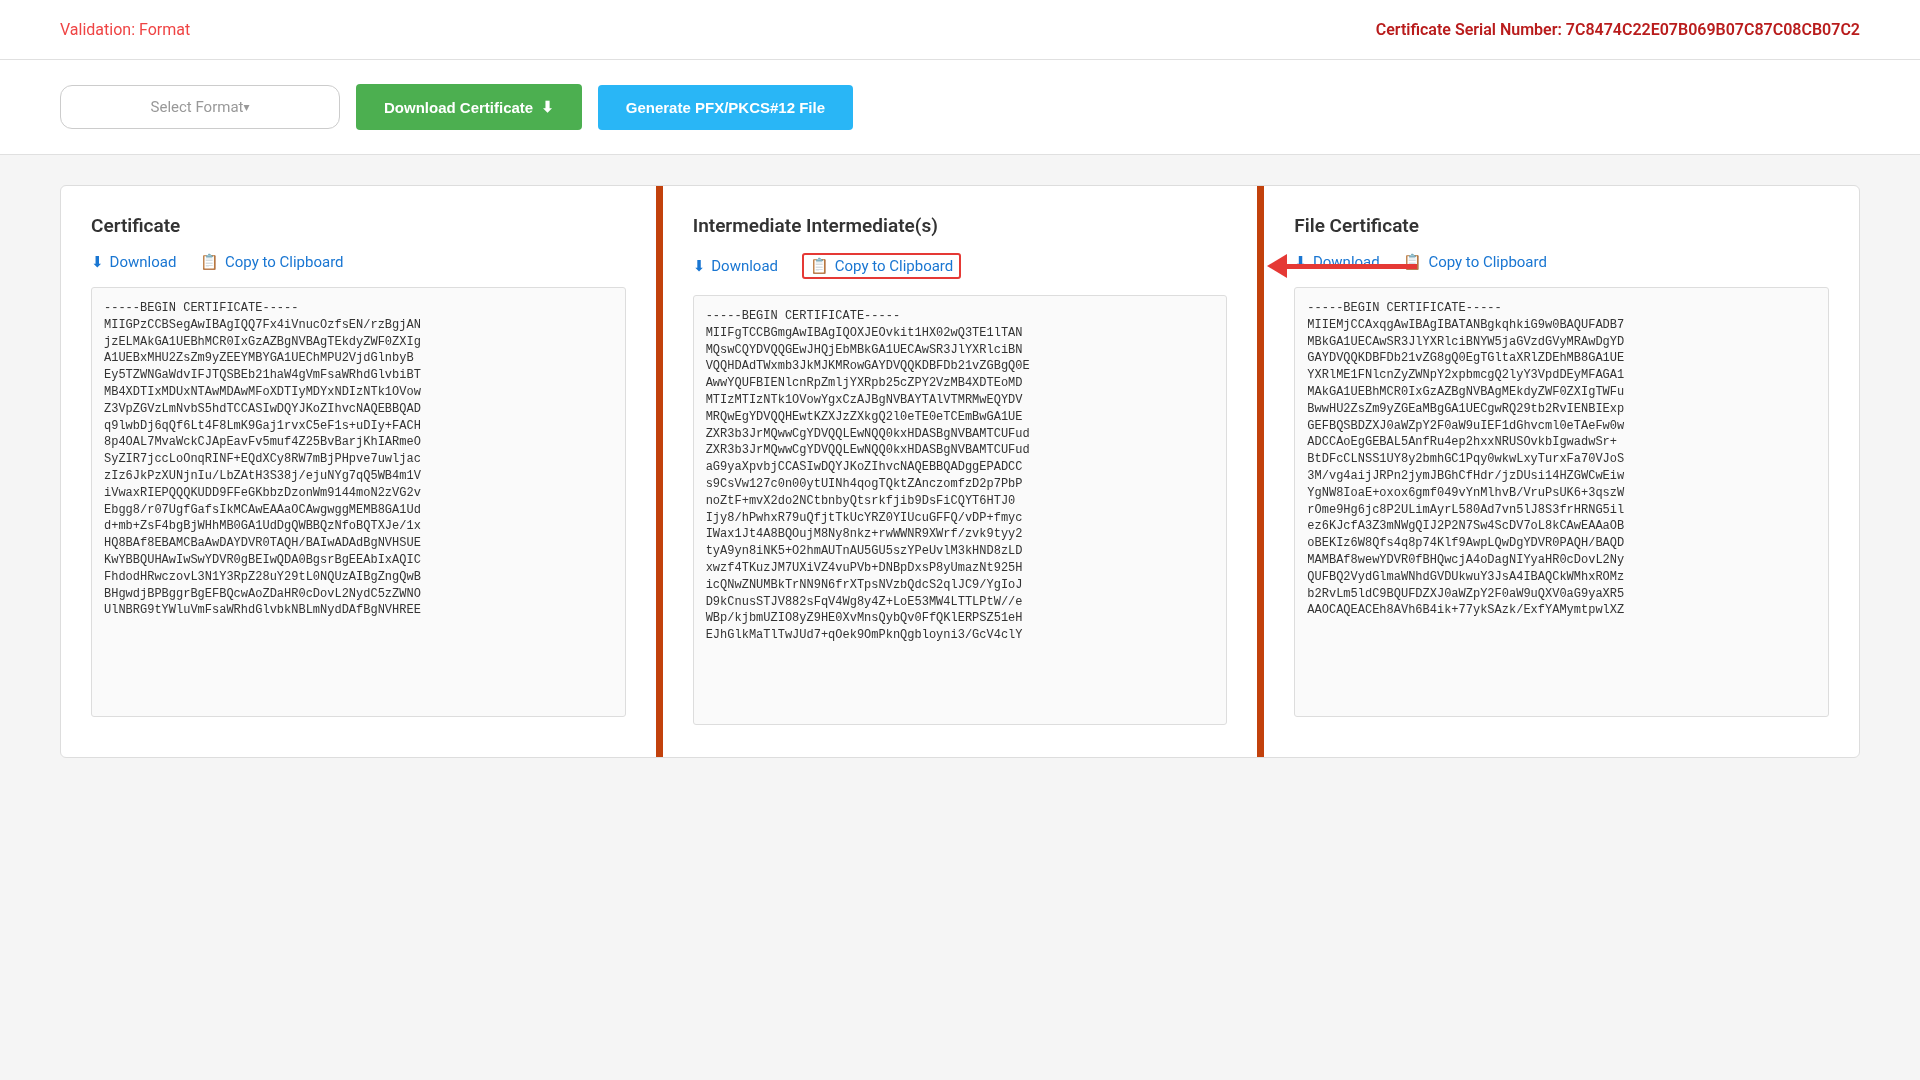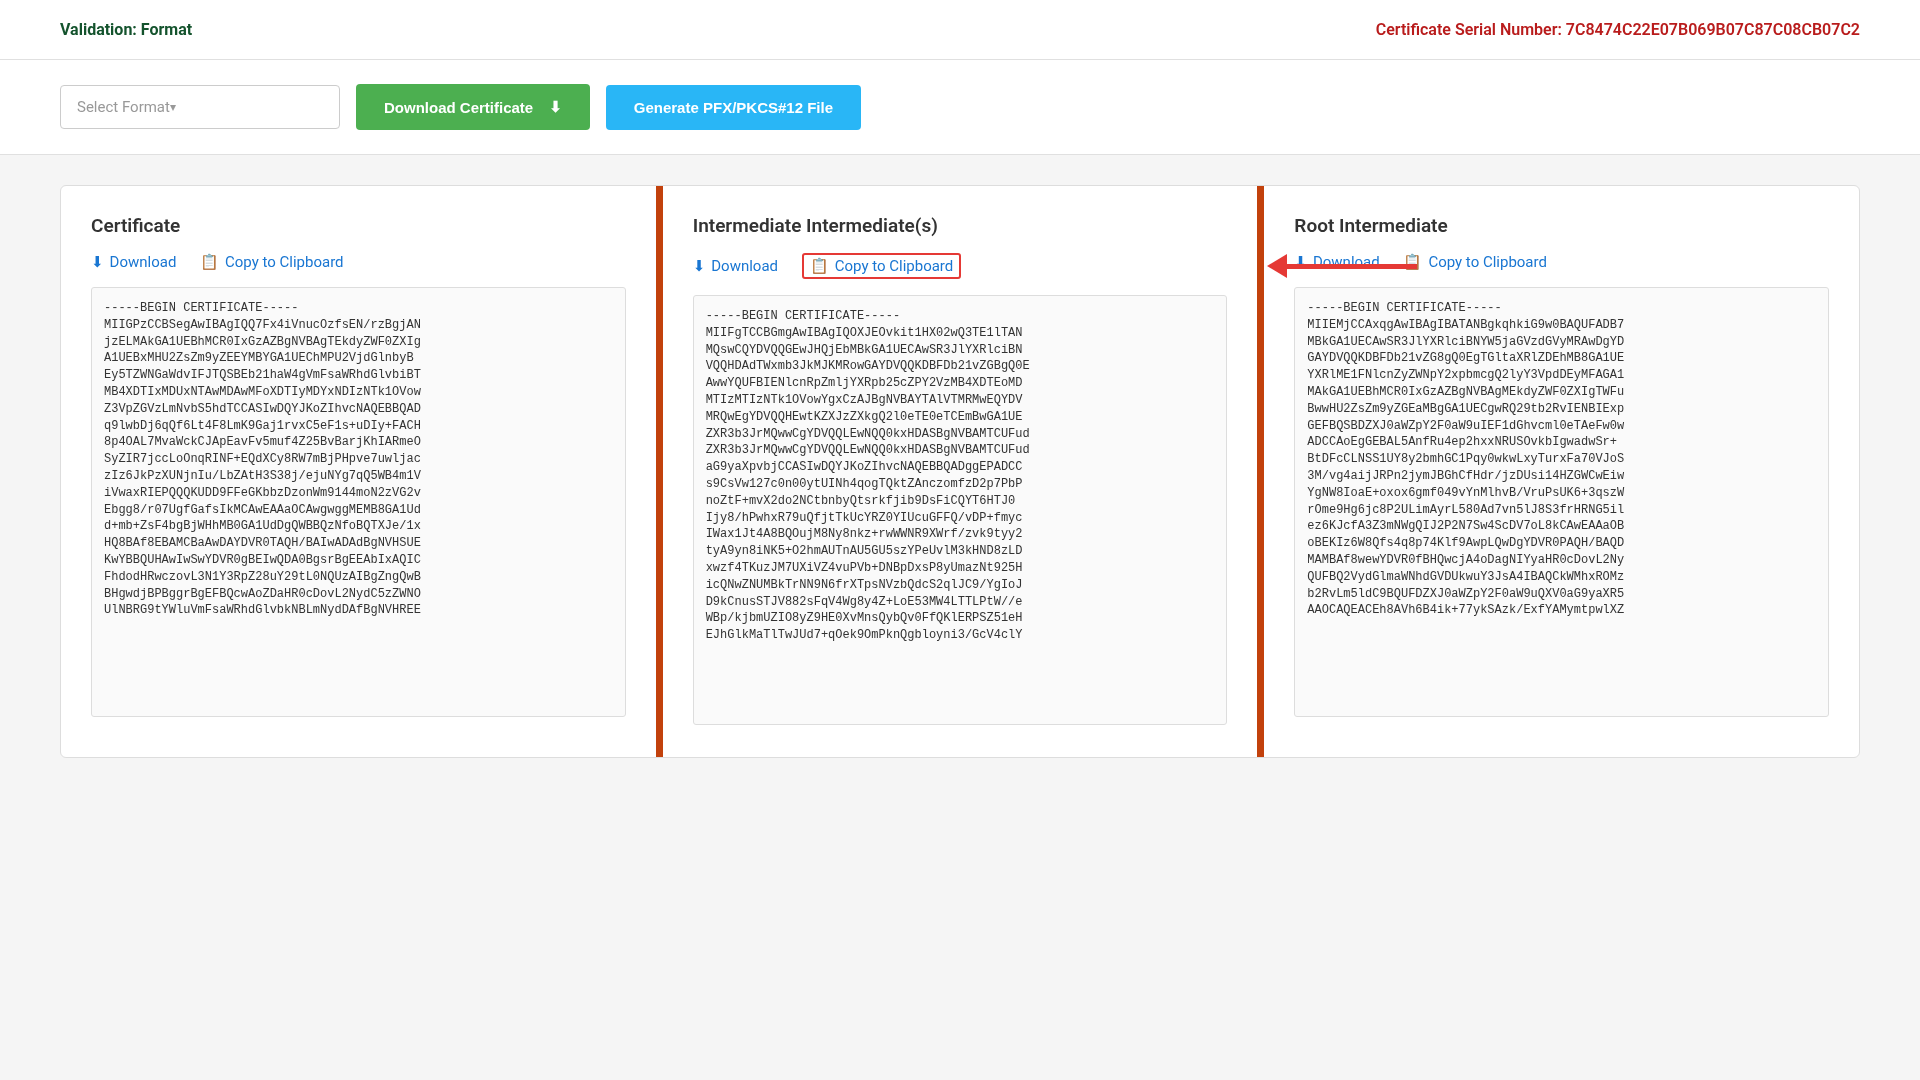--- a/index.html
+++ b/index.html
@@ -18,21 +18,21 @@
       justify-content: space-between;
       align-items: center;
       border-bottom: 1px solid #e0e0e0;
     }
 
     .top-bar-left {
       font-size: 16px;
       color: #666;
     }
 
-    .top-bar-left span { font-weight: 700; color: #14532d; }
+    .top-bar-left span { font-weight: 400; color: #ef4444; }
 
     .top-bar-right {
       font-size: 16px;
       color: #666;
     }
 
     .top-bar-right span { font-weight: 600; color: #b91c1c; }
 
     .toolbar {
       background: #fff;
@@ -40,47 +40,47 @@
       display: flex;
       align-items: center;
       gap: 16px;
       border-bottom: 1px solid #e0e0e0;
     }
 
     .select-format {
       display: flex;
       align-items: center;
       border: 1px solid #ccc;
-      border-radius: 4px;
+      border-radius: 12px;
       padding: 12px 16px;
       width: 280px;
       background: #fff;
       cursor: pointer;
       font-size: 15px;
       color: #999;
-      justify-content: flex-start;
+      justify-content: center;
     }
 
     .select-format .chevron {
       color: #999;
       font-size: 12px;
     }
 
     .btn-download-cert {
       background: #4CAF50;
       color: #fff;
       border: none;
       border-radius: 4px;
       padding: 14px 28px;
       font-size: 15px;
       font-weight: 600;
       cursor: pointer;
       display: flex;
       align-items: center;
-      gap: 16px;
+      gap: 8px;
     }
 
     .btn-generate-pfx {
       background: #29b6f6;
       color: #fff;
       border: none;
       border-radius: 4px;
       padding: 14px 28px;
       font-size: 15px;
       font-weight: 700;
@@ -229,21 +229,21 @@
 IWax1Jt4A8BQOujM8Ny8nkz+rwWWNR9XWrf/zvk9tyy2
 tyA9yn8iNK5+O2hmAUTnAU5GU5szYPeUvlM3kHND8zLD
 xwzf4TKuzJM7UXiVZ4vuPVb+DNBpDxsP8yUmazNt925H
 icQNwZNUMBkTrNN9N6frXTpsNVzbQdcS2qlJC9/YgIoJ
 D9kCnusSTJV882sFqV4Wg8y4Z+LoE53MW4LTTLPtW//e
 WBp/kjbmUZIO8yZ9HE0XvMnsQybQv0FfQKlERPSZ51eH
 EJhGlkMaTlTwJUd7+qOek9OmPknQgbloyni3/GcV4clY</textarea><div style="position: absolute; top: 68px; right: -160px; display: flex; align-items: center; z-index: 10;">
           <div style="width: 0px; height: 0px; border-top: 12px solid transparent; border-bottom: 12px solid transparent; border-right: 20px solid rgb(229, 57, 53);"></div>
           <div style="width: 130px; height: 5px; background: rgb(229, 57, 53);"></div>
         </div></div>
-      <div class="cert-card" style="position: relative;"><div class="cert-card-title">Root Intermediate</div><div class="cert-actions">
+      <div class="cert-card" style="position: relative;"><div class="cert-card-title">File Certificate</div><div class="cert-actions">
           <a class="cert-action-link"><span>⬇</span> Download</a>
           <a class="cert-action-link"><span>📋</span> Copy to Clipboard</a>
         </div><textarea class="cert-textarea" readonly="" style="">-----BEGIN CERTIFICATE-----
 MIIEMjCCAxqgAwIBAgIBATANBgkqhkiG9w0BAQUFADB7
 MBkGA1UECAwSR3JlYXRlciBNYW5jaGVzdGVyMRAwDgYD
 GAYDVQQKDBFDb21vZG8gQ0EgTGltaXRlZDEhMB8GA1UE
 YXRlME1FNlcnZyZWNpY2xpbmcgQ2lyY3VpdDEyMFAGA1
 MAkGA1UEBhMCR0IxGzAZBgNVBAgMEkdyZWF0ZXIgTWFu
 BwwHU2ZsZm9yZGEaMBgGA1UECgwRQ29tb2RvIENBIExp
 GEFBQSBDZXJ0aWZpY2F0aW9uIEF1dGhvcml0eTAeFw0w

